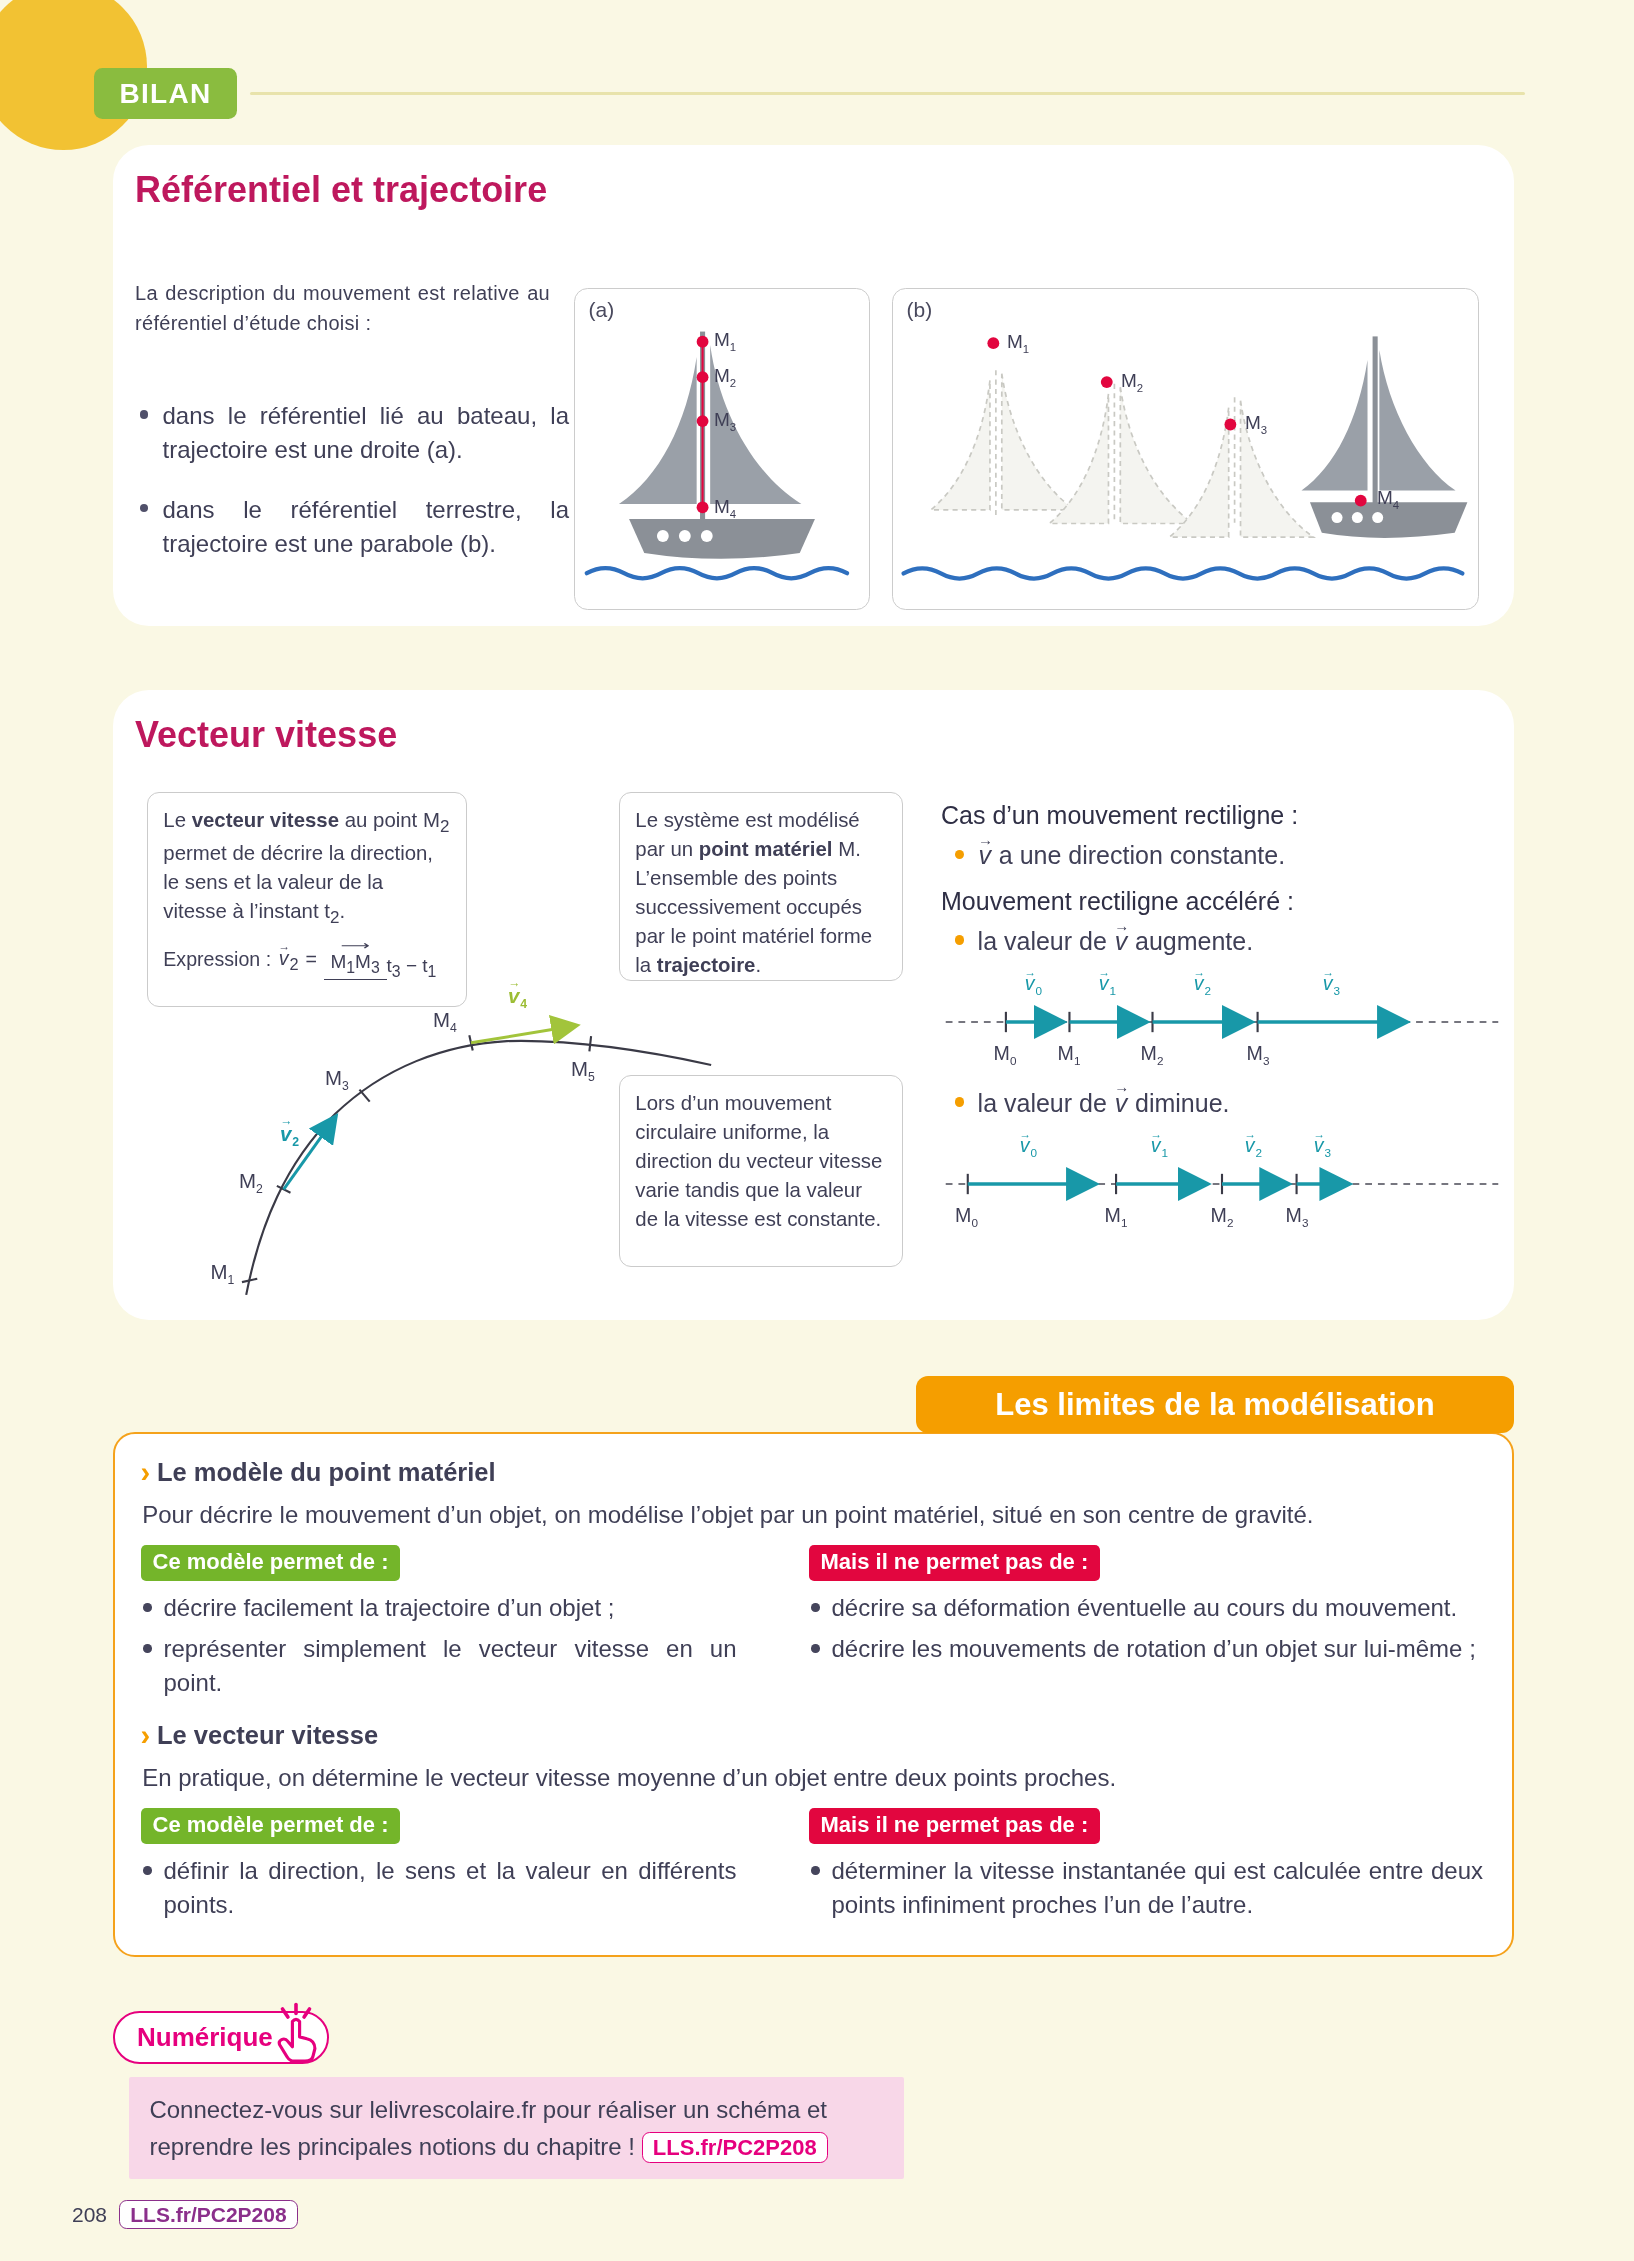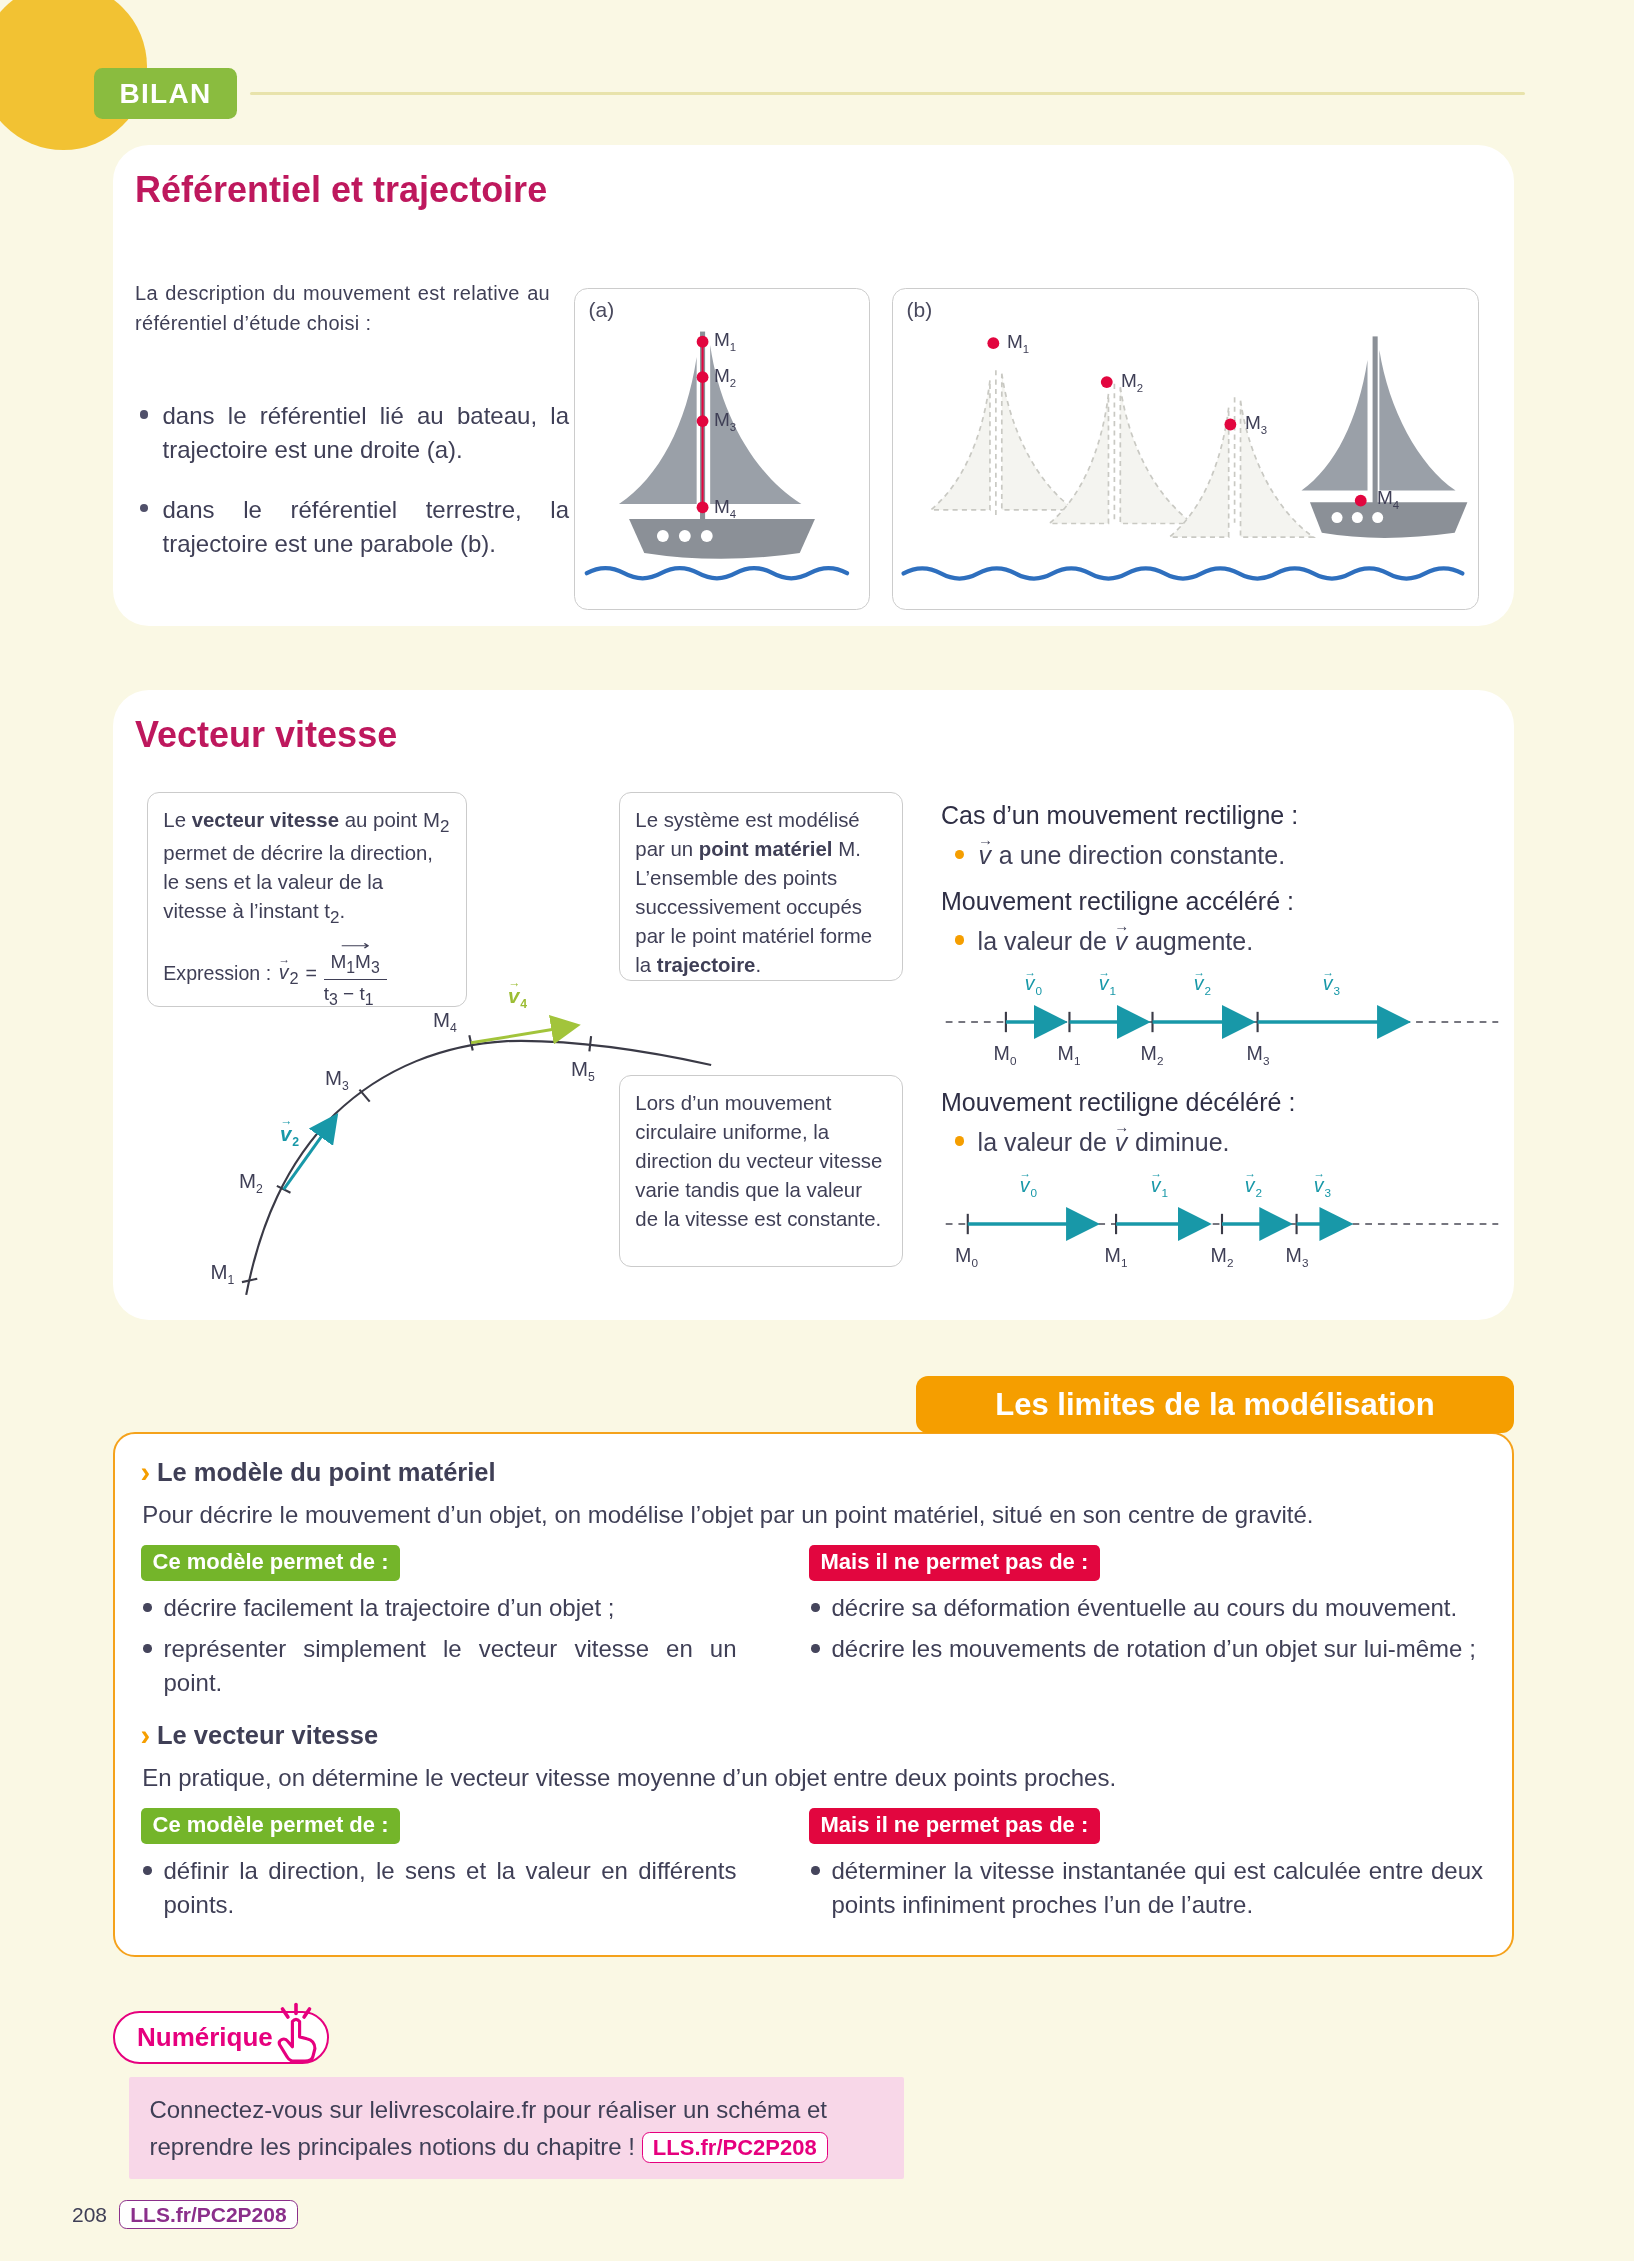--- a/index.html
+++ b/index.html
@@ -29,21 +29,21 @@
   .plabel sub{font-size:.6em}
 
   .callout{position:absolute;border:1.7px solid #cbcbcb;border-radius:12px;background:#fff;padding:12.8px 15.3px;font-size:20.4px;line-height:1.42}
   #co1{left:34px;top:102px;width:320px;height:215px}
   #co2{left:506px;top:102px;width:284px;height:189px}
   #co3{left:506px;top:385px;width:284px;height:192px}
 
   .vec{font-style:italic;position:relative;display:inline-block;padding:0 0.9px}
   .vec::after{content:"→";position:absolute;left:55%;transform:translateX(-50%);top:-.62em;font-size:.6em;font-style:normal}
   .expr{margin-top:10.2px;display:flex;align-items:center;gap:6.8px;font-size:19.6px}
-  .frac{display:inline-flex;flex-direction:column;align-items:flex-start;line-height:1.05;font-size:19px}
+  .frac{display:inline-flex;align-items:flex-end;line-height:1.05;font-size:19px}
   .fnum{position:relative;padding:12px 6.8px 2.6px;border-bottom:1.7px solid #3f3f56}
   .fnum::before{content:"⟶";position:absolute;left:50%;top:-1.7px;transform:translateX(-50%) scaleX(1.6);font-size:12.8px}
   .fden{padding-top:3.4px}
 
   #traj{position:absolute;left:77px;top:271px;width:545px;height:351px}
   .tlab{font-size:20.4px}
   .tv{font-size:20.4px;font-weight:bold}
   .teal{color:#1898a8}
   .olive{color:#9cbd34}
 
@@ -248,21 +248,20 @@
         <span class="dlab v" style="left:92px"><span class="vec">v</span><sub>0</sub></span>
         <span class="dlab v" style="left:166px"><span class="vec">v</span><sub>1</sub></span>
         <span class="dlab v" style="left:261px"><span class="vec">v</span><sub>2</sub></span>
         <span class="dlab v" style="left:390px"><span class="vec">v</span><sub>3</sub></span>
         <span class="dlab m" style="left:64px"><span>M</span><sub>0</sub></span>
         <span class="dlab m" style="left:128px"><span>M</span><sub>1</sub></span>
         <span class="dlab m" style="left:211px"><span>M</span><sub>2</sub></span>
         <span class="dlab m" style="left:317px"><span>M</span><sub>3</sub></span>
       </div>
 
-      <h3>Mouvement rectiligne décéléré :</h3>
       <div class="bline">la valeur de <span class="vec">v</span> diminue.</div>
 
       <div class="diag">
         <svg viewBox="0 0 660 118">
           <defs>
               <marker id="arrT3" markerWidth="10" markerHeight="10" refX="8" refY="5" orient="auto">
                 <path d="M0,0 L10,5 L0,10 Z" fill="#1898a8"></path>
               </marker>
             </defs>
           <line x1="4" y1="59" x2="656" y2="59" stroke="#4a4a55" stroke-width="2" stroke-dasharray="8 7"></line>

